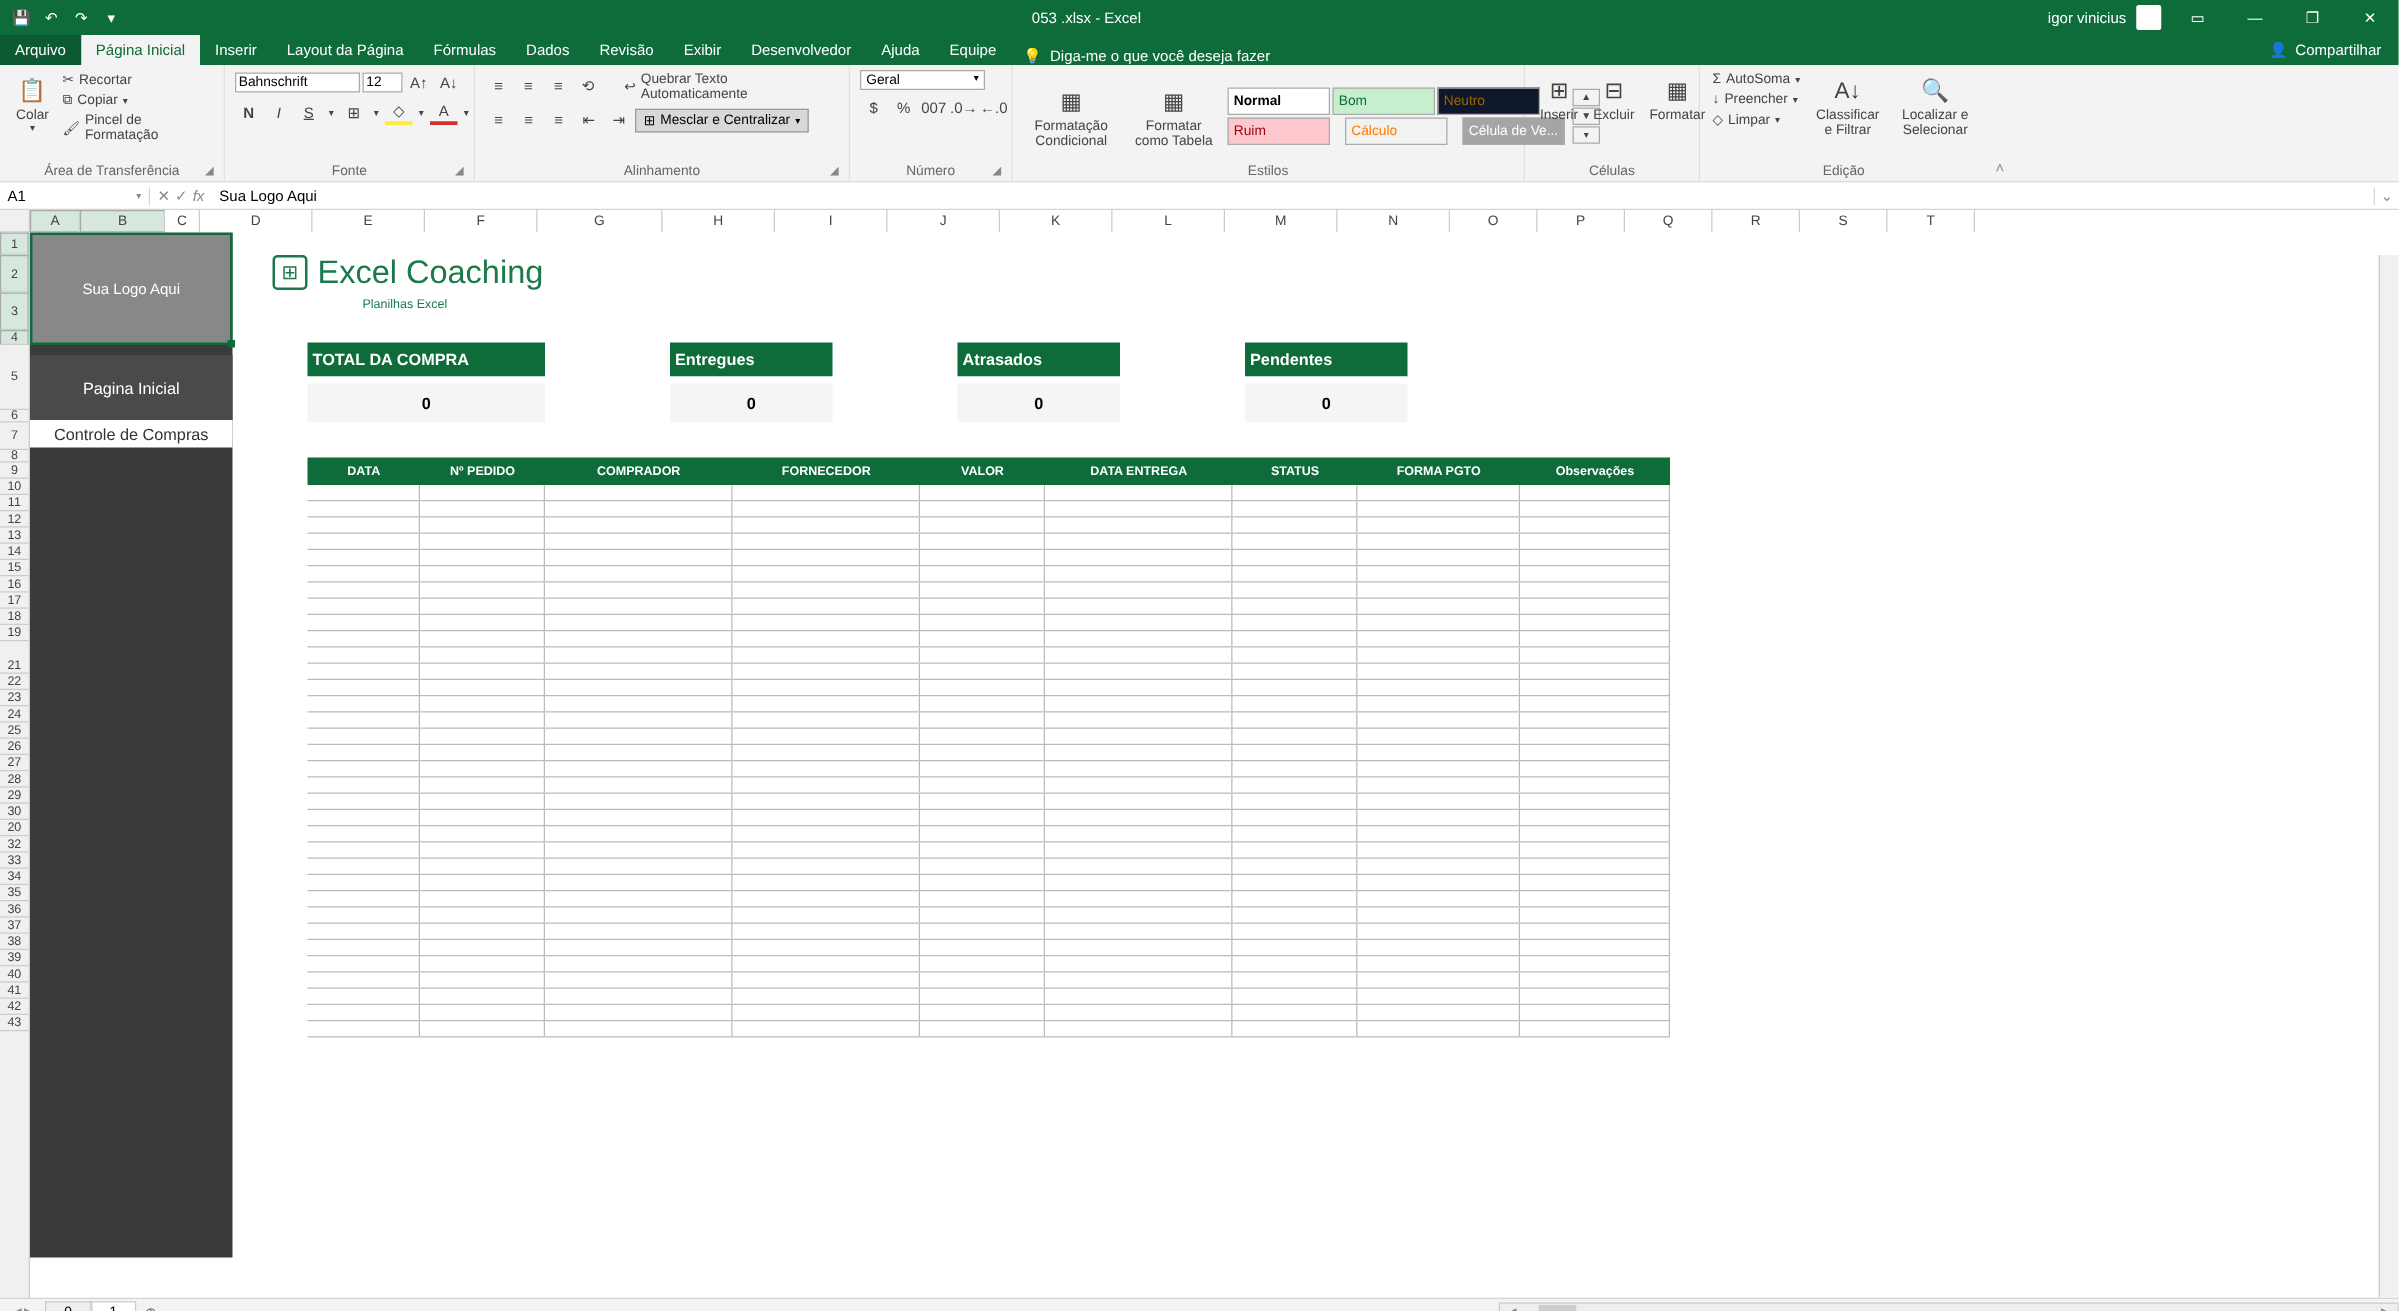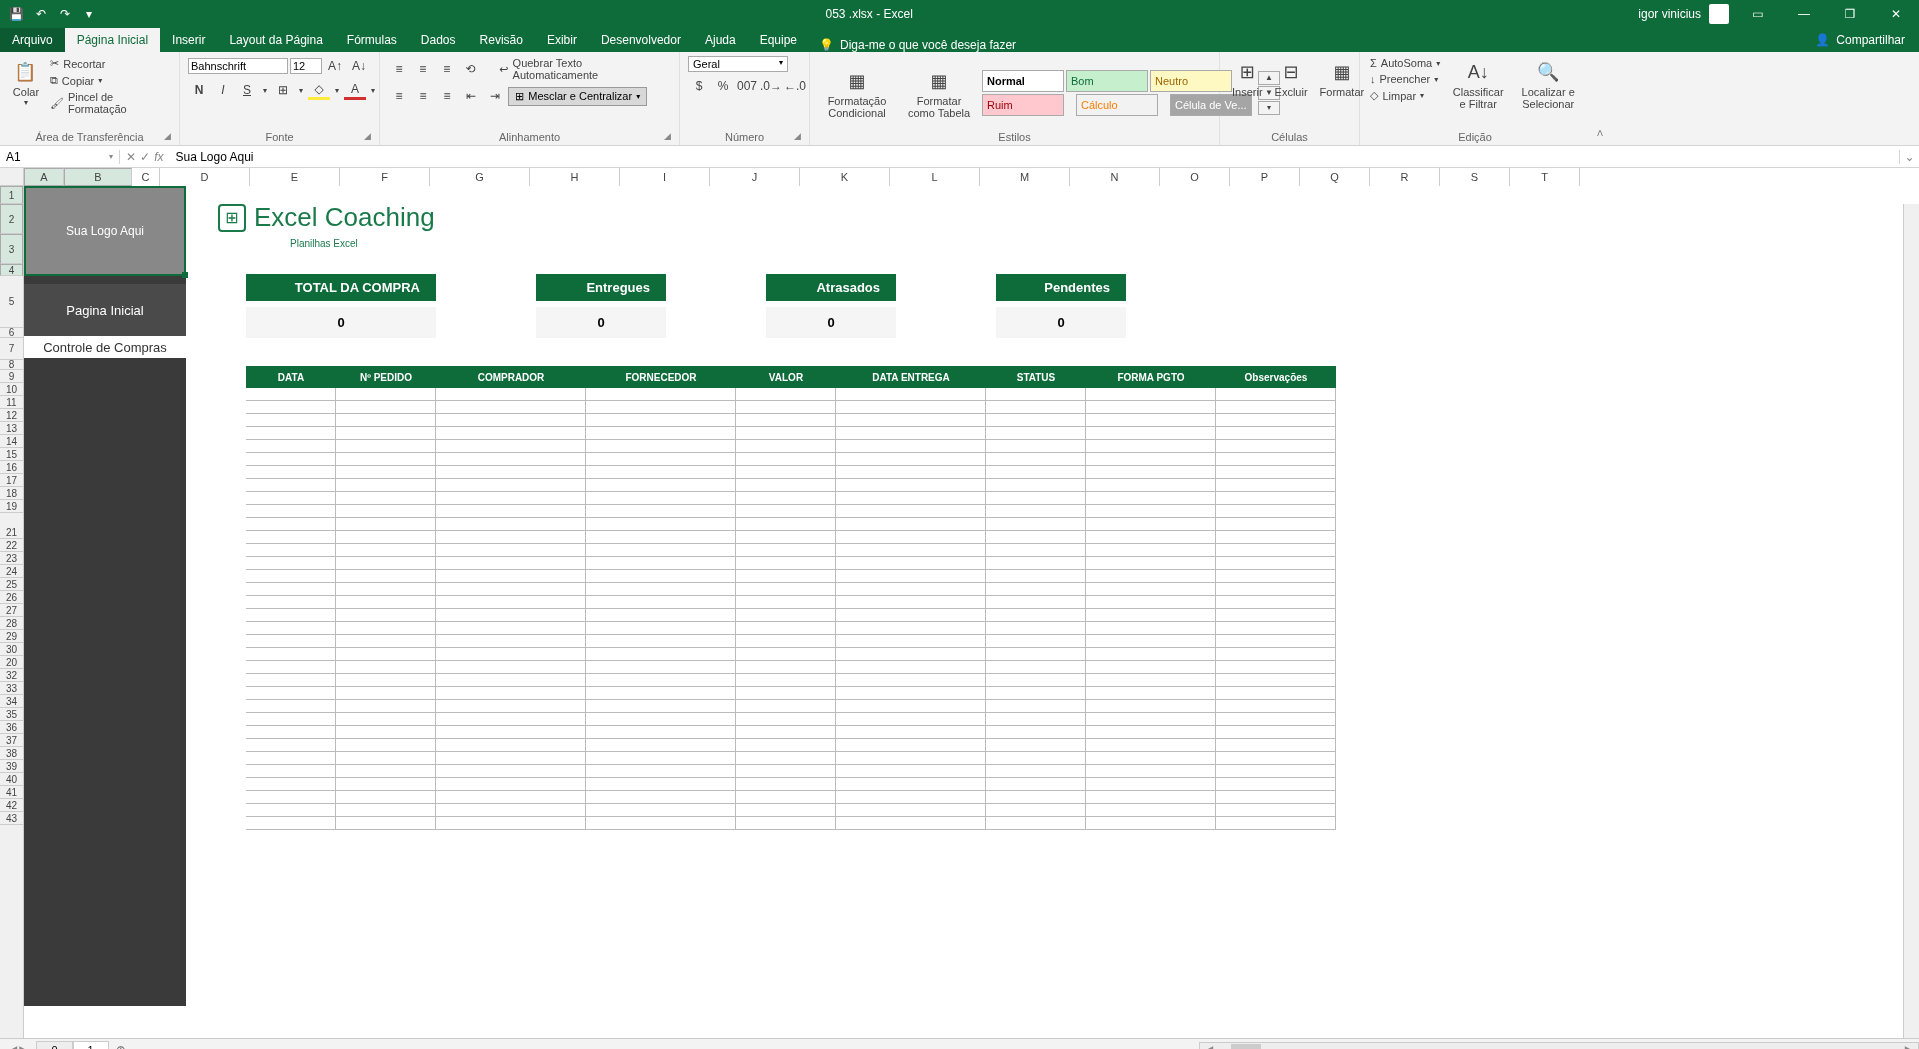--- a/index.html
+++ b/index.html
@@ -49,21 +49,21 @@
 .nav-btn { height: 52px; display: flex; align-items: center; justify-content: center; color: #fff; font-size: 13px; border-bottom: 0px solid #222; }
 .nav-btn.light { background: #fff; color: #333; height: 22px; }
 .content-area { position: absolute; left: 162px; top: 0; right: 0; height: 820px; }
 .coach-logo { position: absolute; left: 32px; top: 16px; display: flex; align-items: center; gap: 8px; color: #1a7a4a; }
 .coach-logo .icon { width: 28px; height: 28px; border: 2px solid #1a7a4a; border-radius: 4px; display: flex; align-items: center; justify-content: center; font-size: 16px; }
 .coach-logo .txt { font-size: 26px; font-weight: 300; }
 .coach-logo .sub { font-size: 10px; color: #1a7a4a; position: absolute; left: 72px; top: 36px; }
 .kpi-row { position: absolute; top: 88px; left: 60px; display: flex; gap: 100px; }
 .kpi { width: 190px; }
 .kpi.small { width: 130px; }
-.kpi .head { background: #0e6b3a; color: #fff; text-align: right; padding: 6px 16px; font-weight: bold; font-size: 13px; }
+.kpi .head { background: #0e6b3a; color: #fff; text-align: left; padding: 6px 4px; font-weight: bold; font-size: 13px; }
 .kpi .val { background: #f5f5f5; text-align: center; padding: 8px 0; font-weight: bold; font-size: 13px; margin-top: 6px; }
 .data-table { position: absolute; top: 180px; left: 60px; width: 1090px; }
 .data-table .thead { background: #0e6b3a; color: #fff; display: flex; height: 22px; font-size: 10px; font-weight: bold; }
 .data-table .th { display: flex; align-items: center; justify-content: center; border-right: 0px solid #0a5530; }
 .data-table .trow { display: flex; height: 13px; border-bottom: 1px solid #bbb; }
 .data-table .td { border-right: 1px solid #bbb; }
 .sheet-tabs { height: 22px; border-top: 1px solid #ccc; display: flex; align-items: center; background: #f3f3f3; }
 .sheet-nav { display: flex; gap: 2px; padding: 0 8px; color: #888; }
 .sheet-tab { border: 1px solid #ccc; border-bottom: none; padding: 2px 14px; font-size: 11px; background: #fff; cursor: pointer; }
 .sheet-tab.inactive { background: #eee; }
@@ -228,21 +228,21 @@
           <span style="width:70px;text-align:center">Formatação Condicional</span>
         </div>
       <div class="rbtn">
           <div class="icon">▦</div>
           <span style="width:70px;text-align:center">Formatar como Tabela</span>
         </div>
       <div style="display:flex;flex-direction:column;gap:2px">
         <div style="display:flex;gap:2px">
           <div class="cell-style" style="background:#fff;font-weight:bold">Normal</div>
           <div class="cell-style" style="background:#c6efce;color:#0e6b3a">Bom</div>
-          <div class="cell-style" style="background:#fef9c3;color:#9c6500">Neutro</div>
+          <div class="cell-style" style="background:#0f172a;color:#9c6500">Neutro</div>
         </div>
         <div style="display:flex;gap:12px">
           <div class="cell-style" style="background:#ffc7ce;color:#9c0006">Ruim</div>
           <div class="cell-style" style="background:#f2f2f2;color:#fa7d00">Cálculo</div>
           <div class="cell-style" style="background:#a5a5a5;color:#fff">Célula de Ve...</div>
         </div>
       </div>
       <div style="display:flex;flex-direction:column;gap:1px;margin-left:2px">
         <div class="toolbtn" style="border:1px solid #aaa;height:14px;font-size:8px">▲</div>
         <div class="toolbtn" style="border:1px solid #aaa;height:14px;font-size:8px">▼</div>

